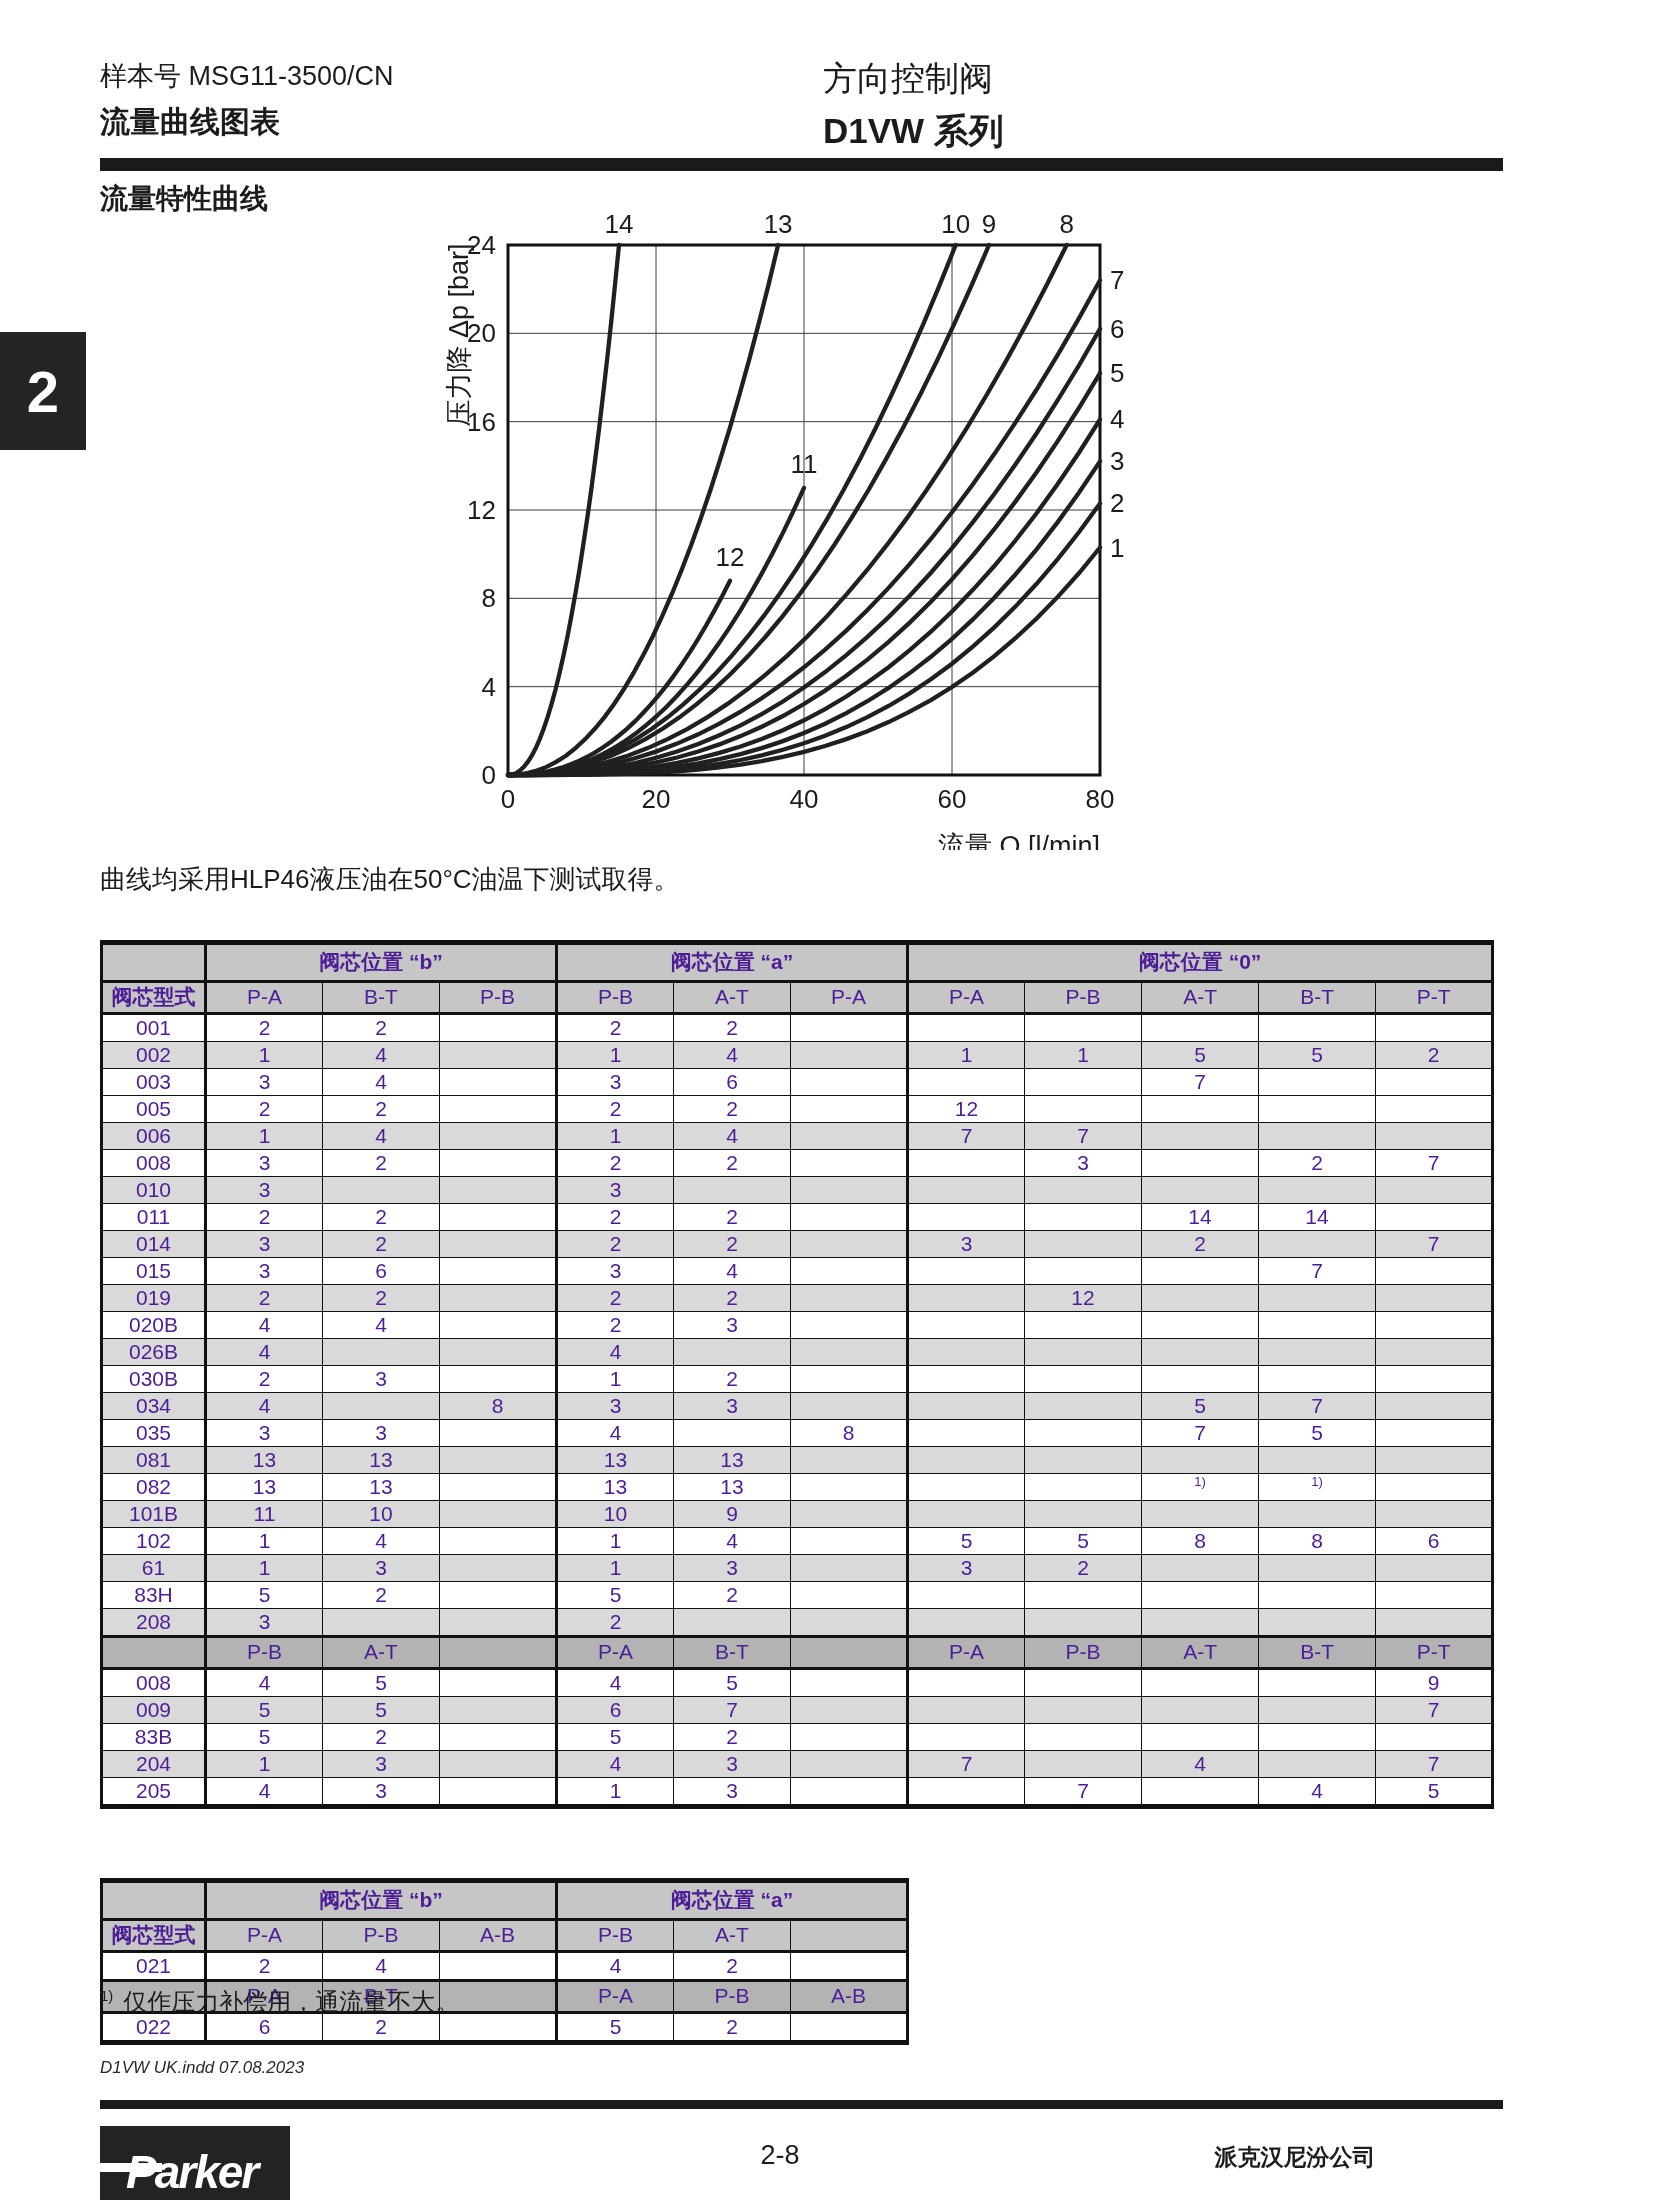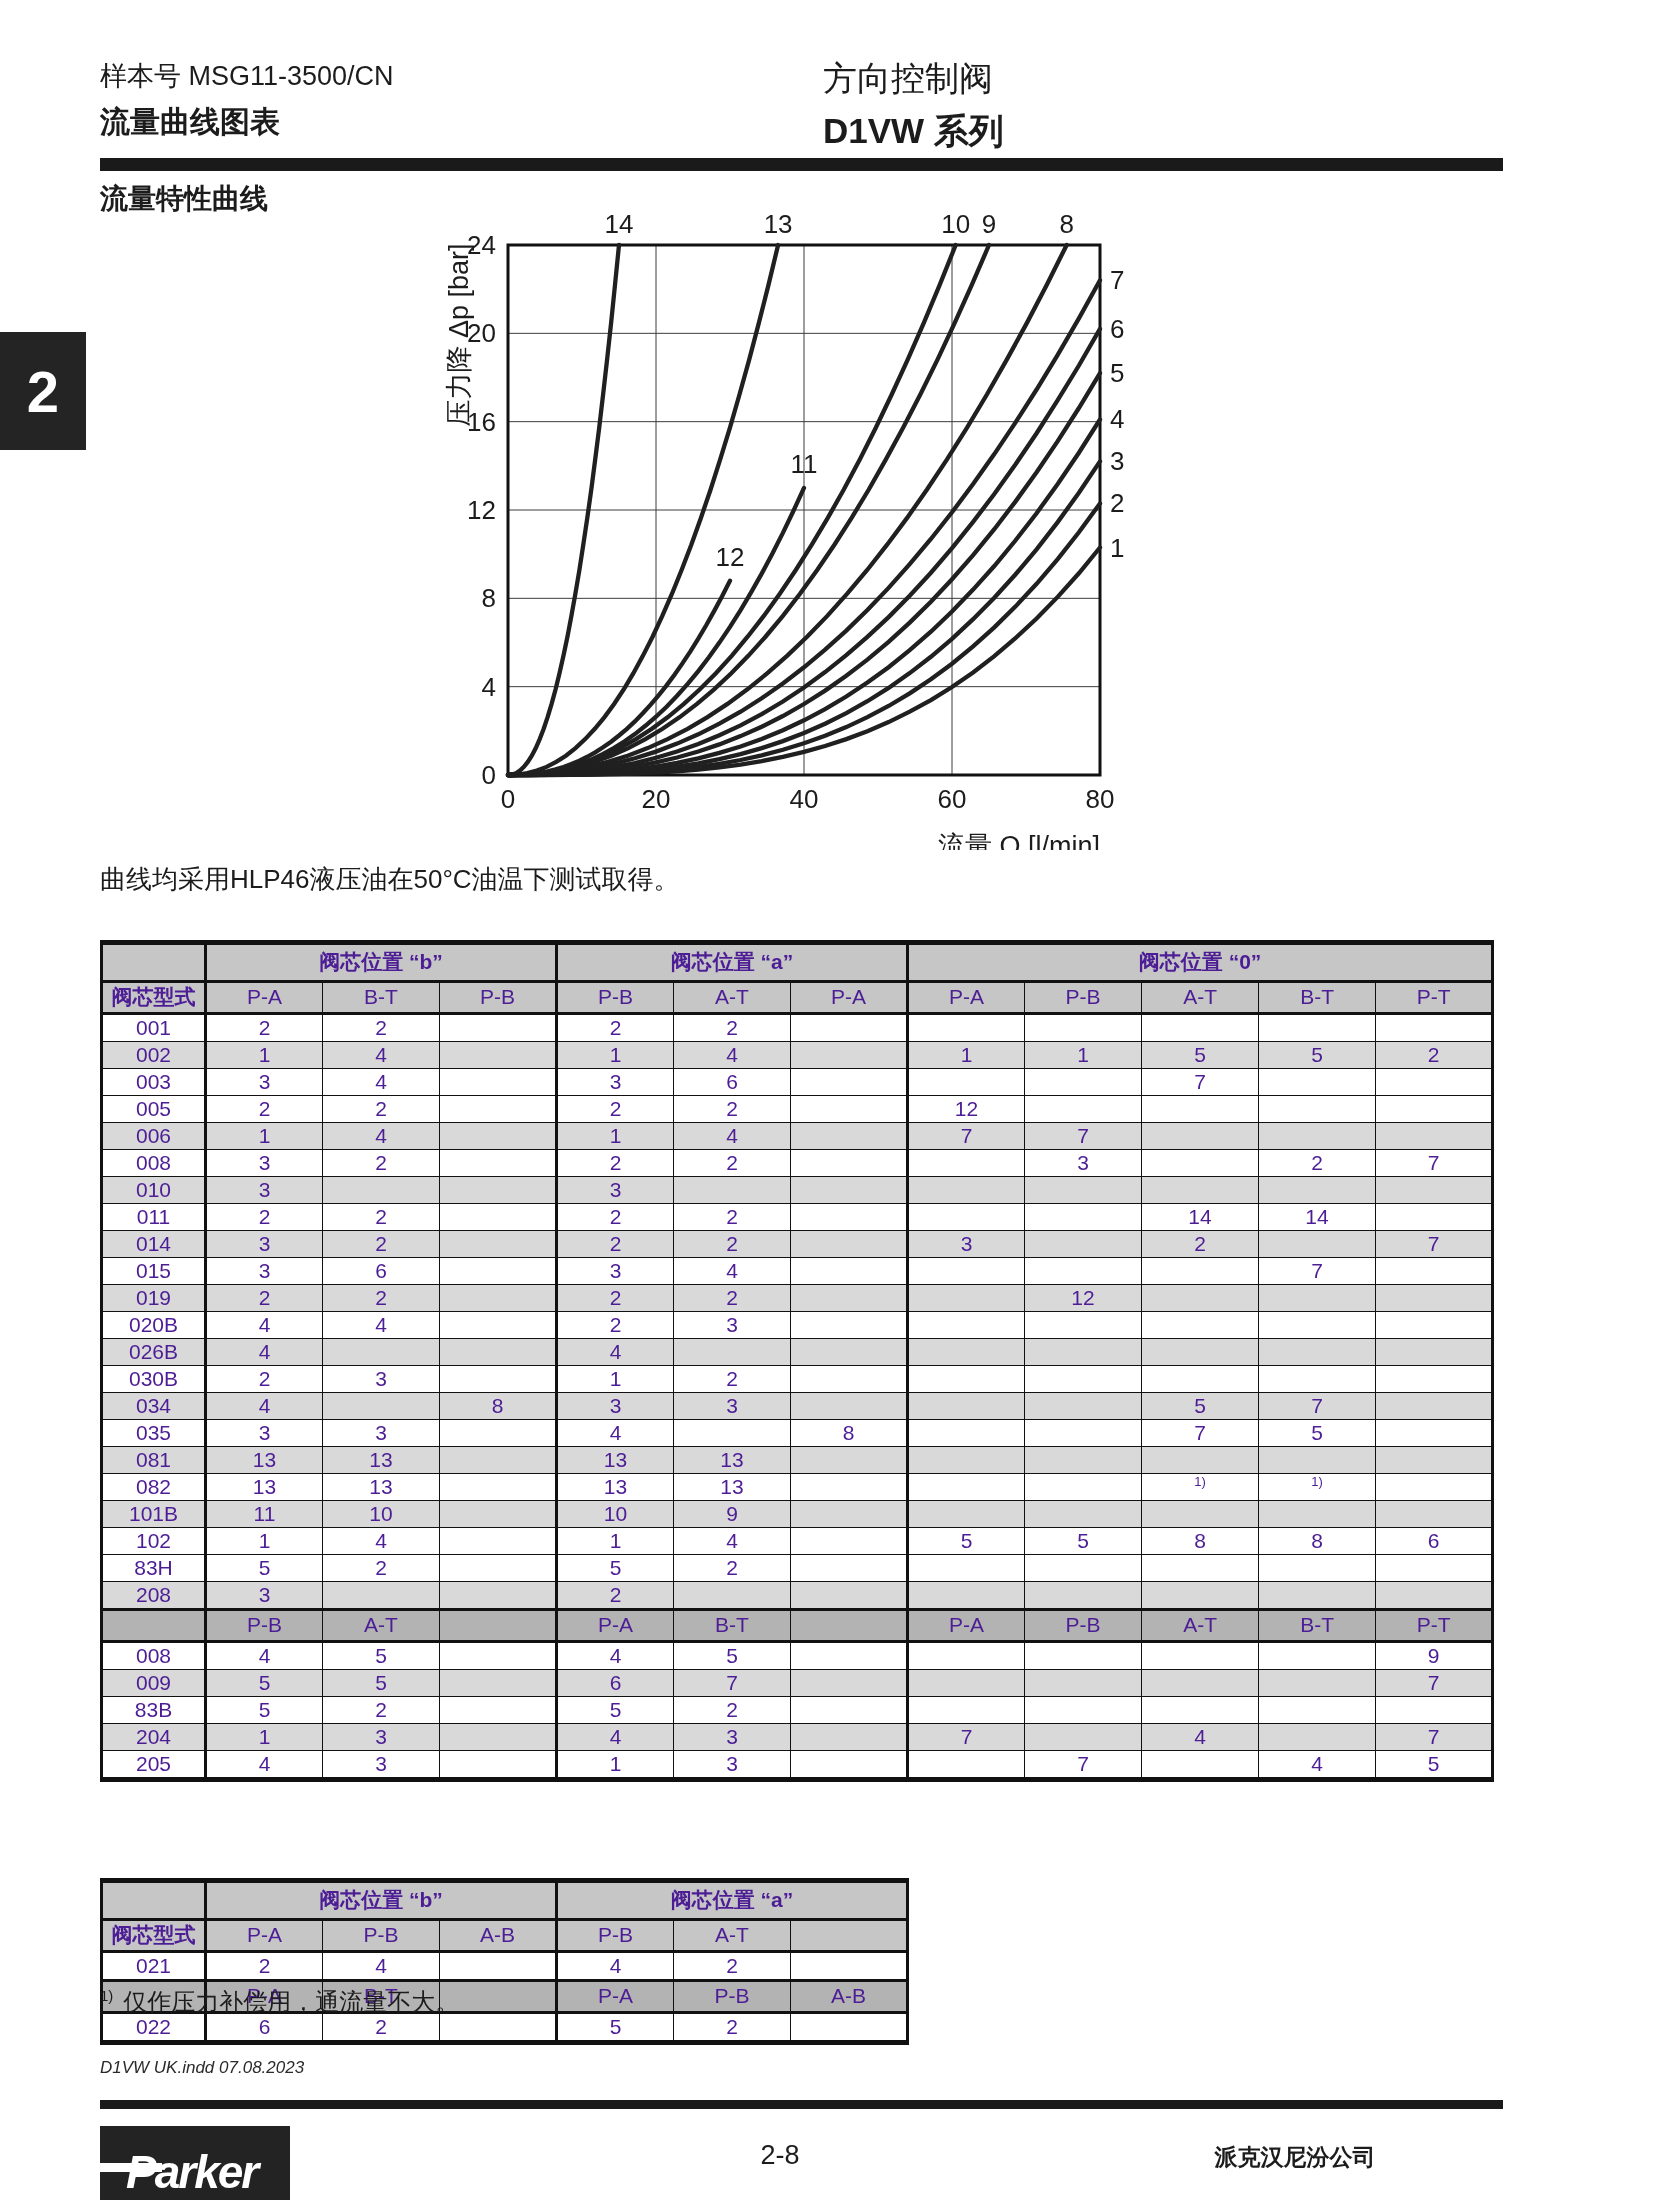--- a/index.html
+++ b/index.html
@@ -434,20 +434,34 @@
           <td class=""></td>
           <td class="gl">1</td>
           <td class="">4</td>
           <td class=""></td>
           <td class="gl">5</td>
           <td class="">5</td>
           <td class="">8</td>
           <td class="">8</td>
           <td class="">6</td>
         </tr>
+        <tr class="odd">
+          <td>61</td>
+          <td class="gl">1</td>
+          <td class="">3</td>
+          <td class=""></td>
+          <td class="gl">1</td>
+          <td class="">3</td>
+          <td class=""></td>
+          <td class="gl">3</td>
+          <td class="">2</td>
+          <td class=""></td>
+          <td class=""></td>
+          <td class=""></td>
+        </tr>
         <tr class="">
           <td>83H</td>
           <td class="gl">5</td>
           <td class="">2</td>
           <td class=""></td>
           <td class="gl">5</td>
           <td class="">2</td>
           <td class=""></td>
           <td class="gl"></td>
           <td class=""></td>

